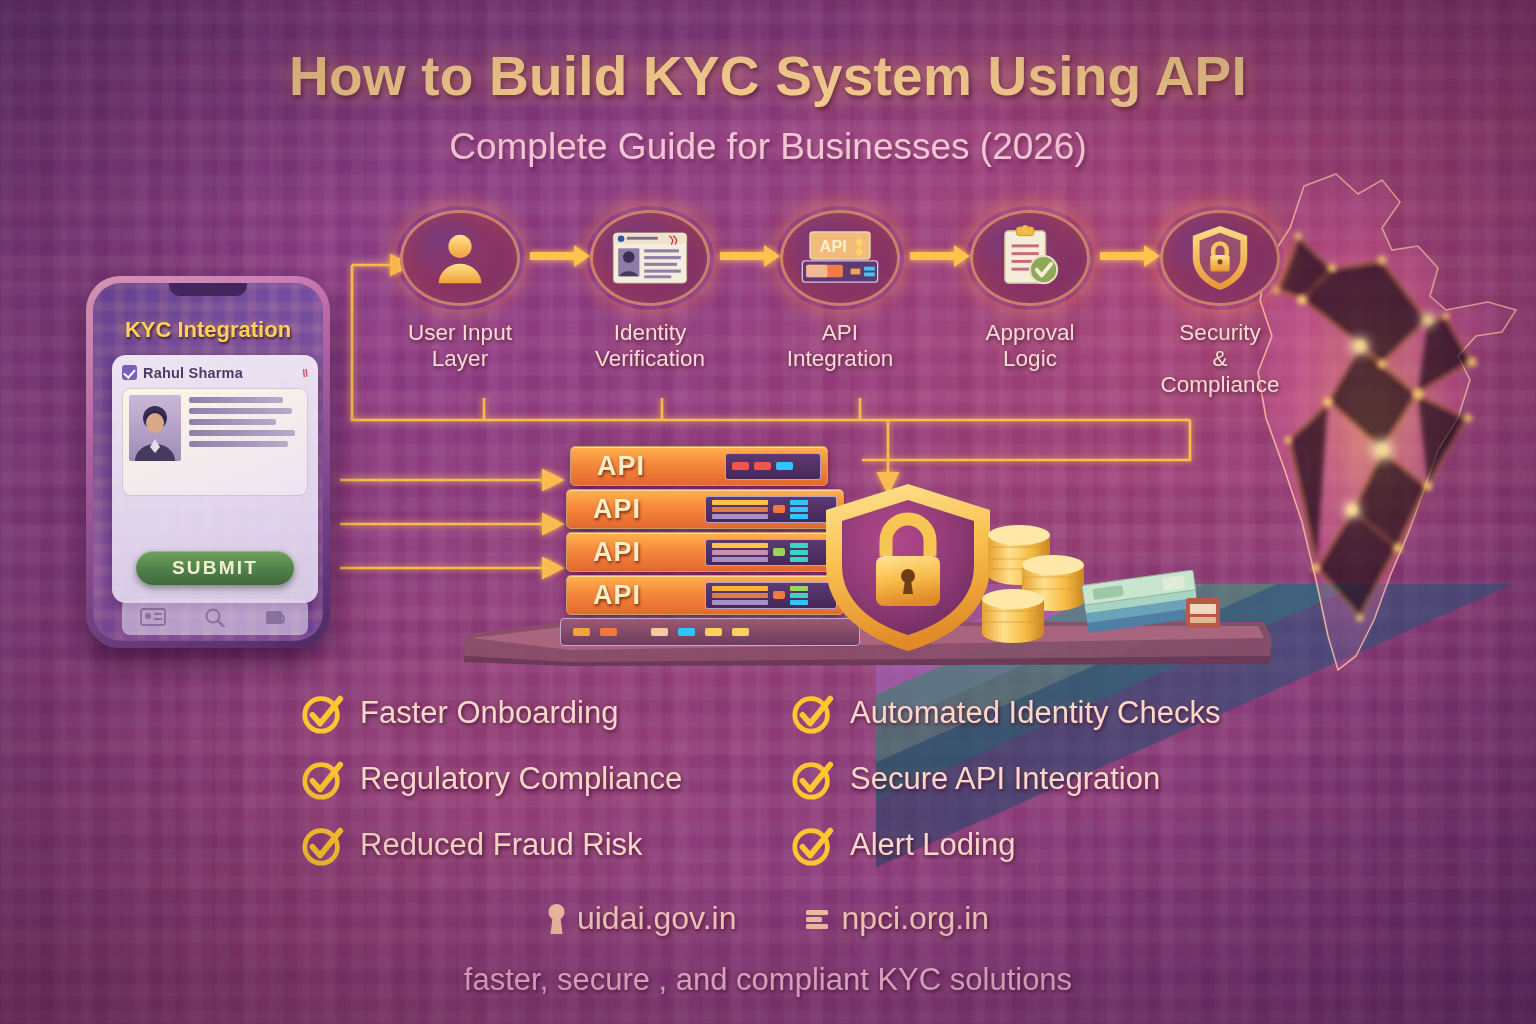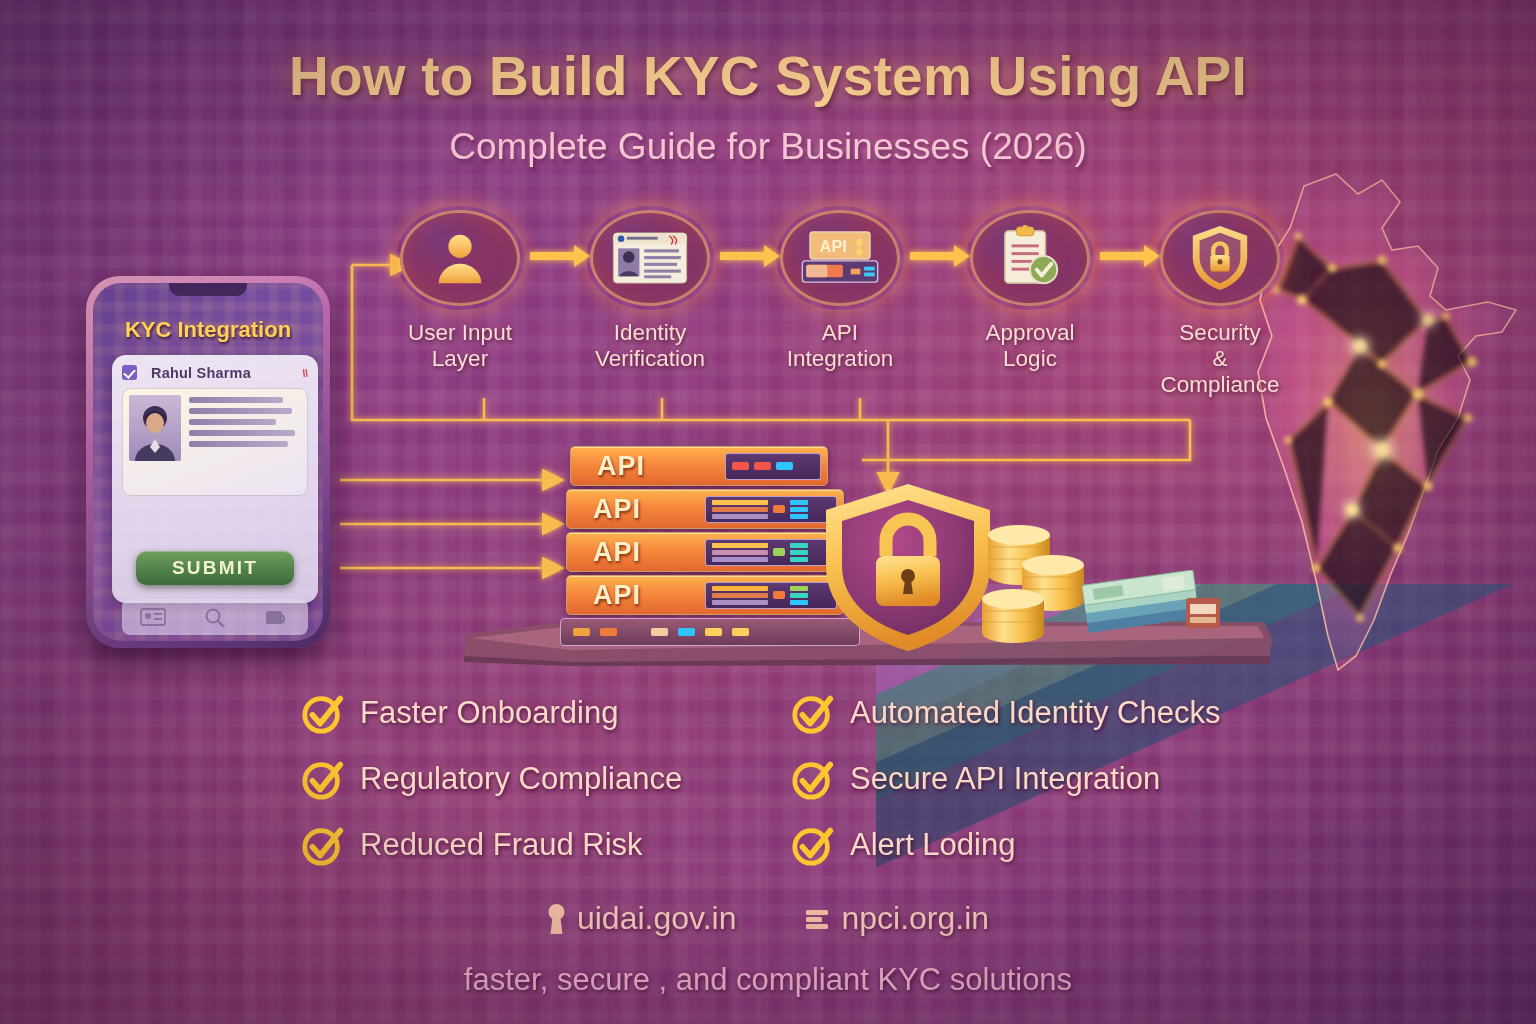--- a/index.html
+++ b/index.html
@@ -143,36 +143,36 @@
     font-size:22px; font-weight:bold; color:#ffd257;
     text-shadow:1px 2px 3px rgba(40,0,40,.85), 0 0 10px rgba(255,200,90,.5);
   }
   .card {
     position:absolute; z-index:3; left:19px; top:72px; width:206px; height:248px;
     border-radius:14px;
     background:linear-gradient(170deg, rgba(246,240,250,.93), rgba(228,218,240,.86));
     box-shadow:0 5px 14px rgba(40,0,45,.45);
     padding:9px 10px;
   }
-  .namerow { display:flex; align-items:center; gap:14px; }
+  .namerow { display:flex; align-items:center; gap:6px; }
   .chk { width:15px; height:15px; border-radius:3px; background:#7a5fc0; position:relative; flex:none; }
   .chk::after{content:"";position:absolute;left:4px;top:1.5px;width:5px;height:9px;border:solid #fff;border-width:0 2px 2px 0;transform:rotate(42deg);}
   .cname { font-size:14.5px; color:#4c3b66; font-weight:bold; letter-spacing:.2px; }
   .emblem { margin-left:auto; color:#d0384a; font-size:12px; font-weight:bold; transform:rotate(-6deg); opacity:.85;}
   .idbox {
     margin-top:7px; background:linear-gradient(160deg,#fbf6e4,#ece3f2);
     border-radius:9px; padding:7px; display:flex; gap:8px; height:108px;
     box-shadow:inset 0 0 0 1px rgba(140,110,170,.3);
   }
   .idphoto { width:52px; height:66px; border-radius:2px; flex:none; position:relative; overflow:hidden;
     background:linear-gradient(180deg,#cbb8d6,#9f8cb8); }
   .idlines { flex:1; display:flex; flex-direction:column; gap:5px; padding-top:2px;}
   .idline { height:6px; border-radius:2px; background:linear-gradient(90deg,#8e7fa8,#b7aac9); }
   .submit {
-    position:absolute; left:24px; top:196px; width:158px; height:34px; border-radius:10px;
+    position:absolute; left:24px; top:196px; width:158px; height:34px; border-radius:17px;
     background:linear-gradient(180deg,#6fa05e,#4e7e48 60%,#3f6b3c);
     display:flex; align-items:center; justify-content:center;
     color:#f2f0cf; font-size:19px; font-weight:bold; letter-spacing:2.2px;
     box-shadow:0 3px 7px rgba(25,50,20,.5), inset 0 1px 0 rgba(255,255,255,.28);
   }
   .navbar { position:absolute; left:10px; top:244px; width:186px; height:36px;
     background:rgba(226,216,238,.6); border-radius:8px;
     display:flex; align-items:center; justify-content:space-around; }
   .navico { width:26px; height:20px; opacity:.62; }
   .hand { position:absolute; left:-8px; top:340px; width:380px; height:440px; z-index:-1; }

